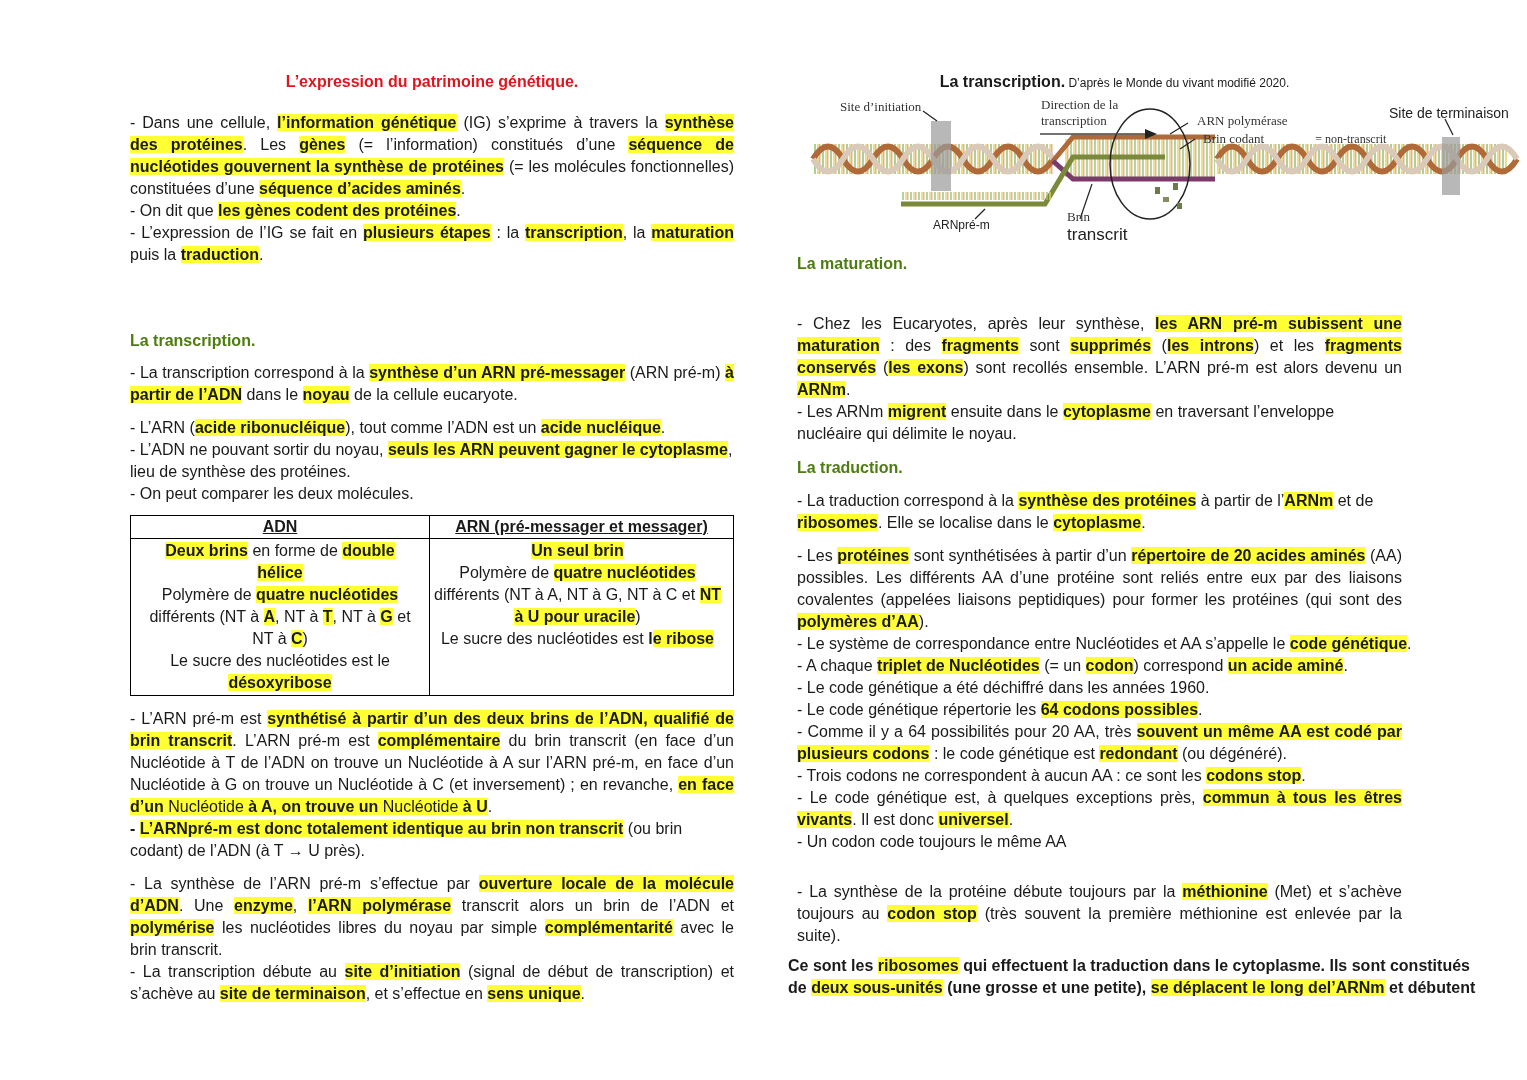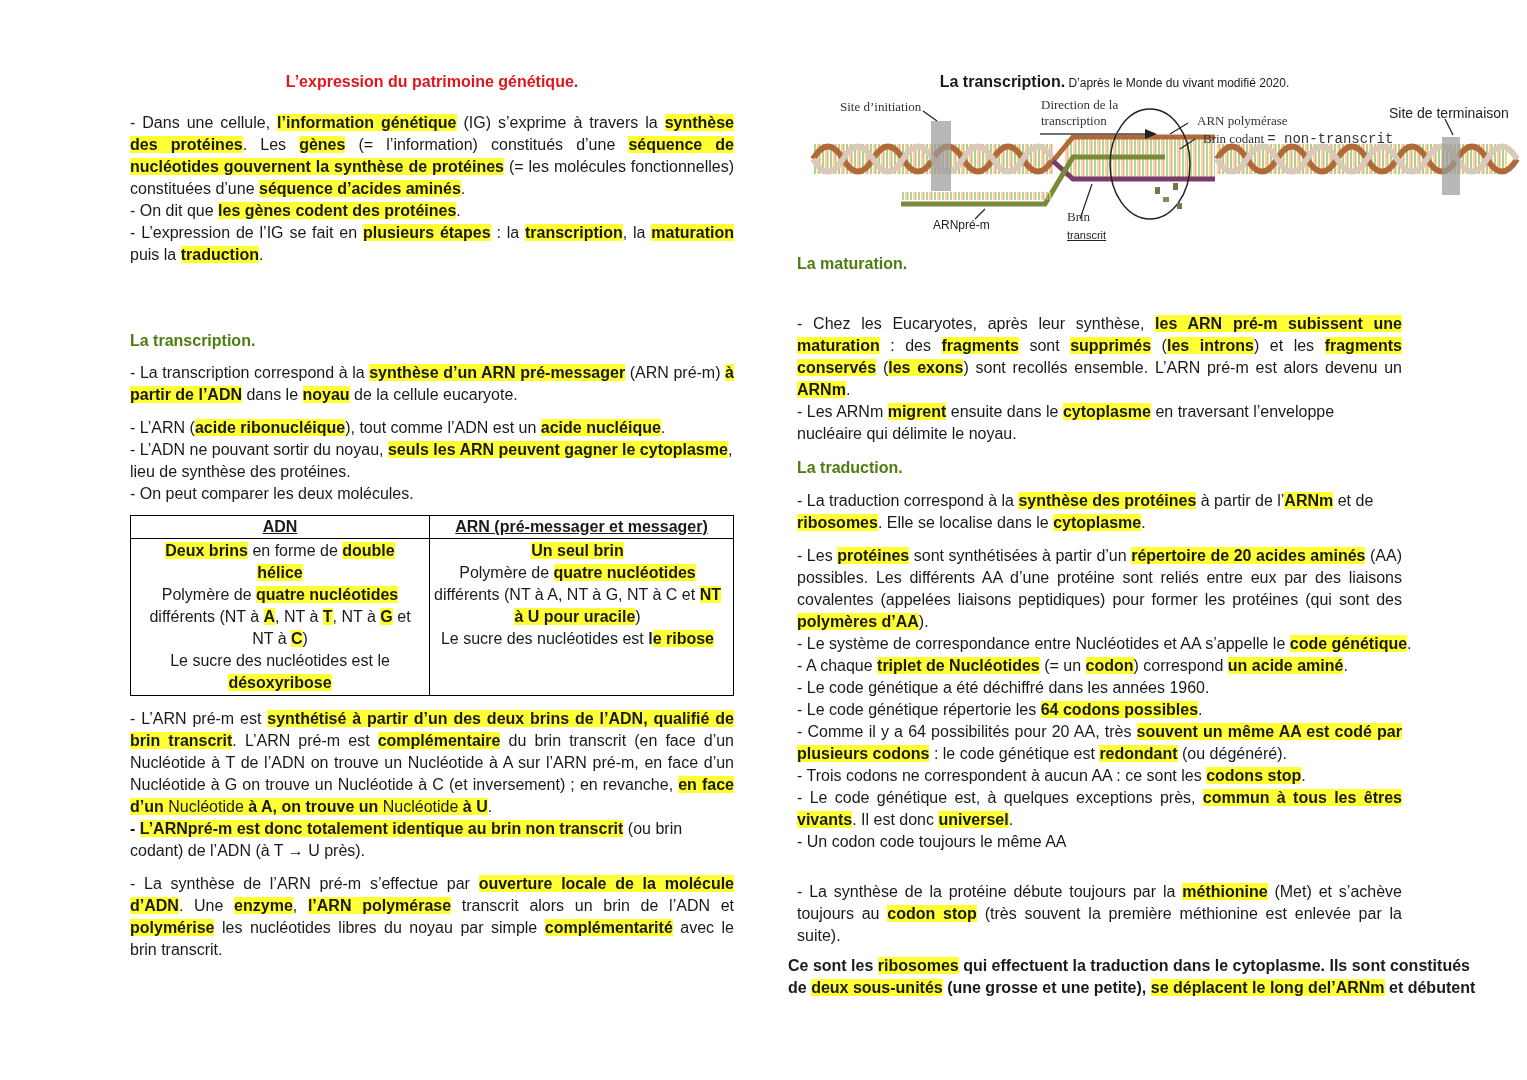--- a/index.html
+++ b/index.html
@@ -52,20 +52,21 @@
       <tr>
         <td><span class="hl">Deux brins</span><span> en forme de </span><span class="hl">double hélice</span><br><span>Polymère de </span><span class="hl">quatre nucléotides</span><span> différents (NT à </span><span class="hl">A</span><span>, NT à </span><span class="hl">T</span><span>, NT à </span><span class="hl">G</span><span> et NT à </span><span class="hl">C</span><span>)</span><br><span>Le sucre des nucléotides est le </span><span class="hl">désoxyribose</span></td>
         <td><span class="hl">Un seul brin</span><br><span>Polymère de </span><span class="hl">quatre nucléotides</span><span> différents (NT à A, NT à G, NT à C et </span><span class="hl">NT à U pour uracile</span><span>)</span><br><span>Le sucre des nucléotides est </span><span class="b">l</span><span class="hl">e ribose </span></td>
       </tr>
     </tbody>
   </table>
 
   <p class="p j" style="margin-top:12px;"><span>- L’ARN pré-m est </span><span class="hl">synthétisé à partir d’un des deux brins de l’ADN, qualifié de brin transcrit</span><span>. L’ARN pré-m est </span><span class="hl">complémentaire</span><span> du brin transcrit (en face d’un Nucléotide à T de l’ADN on trouve un Nucléotide à A sur l’ARN pré-m, en face d’un Nucléotide à G on trouve un Nucléotide à C (et inversement) ; en revanche, </span><span class="hl">en face d’un</span><span style="background: rgb(255, 255, 51);"> Nucléotide </span><span class="hl">à A, on trouve un</span><span style="background: rgb(255, 255, 51);"> Nucléotide </span><span class="hl">à U</span><span>.</span></p>
   <p class="p"><span class="b">- </span><span class="hl">L’ARNpré-m est donc totalement identique au brin non transcrit</span><span> (ou brin codant) de l’ADN (à T → U près).</span></p>
   <p class="p j" style="margin-top:11px;"><span>- La synthèse de l’ARN pré-m s’effectue par </span><span class="hl">ouverture locale de la molécule d’ADN</span><span>. Une </span><span class="hl">enzyme</span><span>, </span><span class="hl">l’ARN polymérase</span><span> transcrit alors un brin de l’ADN et </span><span class="hl">polymérise</span><span> les nucléotides libres du noyau par simple </span><span class="hl">complémentarité</span><span> avec le brin transcrit.</span></p>
+  <p class="p j"><span>- La transcription débute au </span><span class="hl">site d’initiation</span><span> (signal de début de transcription) et s’achève au </span><span class="hl">site de terminaison</span><span>, et s’effectue en </span><span class="hl">sens unique</span><span>.</span></p>
 </div>
 
 <div class="page right">
   <p class="fig-title">
     <span class="b">La transcription.</span><span class="small"> D’après le Monde du vivant modifié 2020.</span>
   </p>
 
   <div class="diagram">
     <svg width="720" height="150" viewBox="0 0 720 150">
       <defs>
@@ -112,25 +113,25 @@
       <line x1="275" y1="120" x2="287" y2="85" stroke="#222" stroke-width="1.2"></line>
 
       <rect x="350" y="88" width="5" height="7" fill="#6a7a4a"></rect>
       <rect x="368" y="84" width="5" height="7" fill="#6a7a4a"></rect>
       <rect x="358" y="98" width="6" height="5" fill="#8a8a5a"></rect>
       <rect x="372" y="104" width="5" height="6" fill="#6a7a4a"></rect>
     </svg>
     <span class="lbl" style="left:35px; top:0px;">Site d’initiation</span>
     <span class="lbl" style="left:236px; top:-2px; width:100px;">Direction de la transcription</span>
     <span class="lbl" style="left:392px; top:14px;">ARN polymérase</span>
-    <span class="lbl" style="left:398px; top:32px;"><span>Brin codant</span> <span class="sans" style="font-family:Liberation Mono, monospace;font-size:14px;">= non-transcrit</span></span>
+    <span class="lbl" style="left:398px; top:32px;"><span>Brin codant</span> <span class="sans" style="font-family:Liberation Serif, serif;font-size:12px;margin-left:48px;">= non-transcrit</span></span>
     <span class="lbl sans" style="left:584px; top:6px; font-size:14px;">Site de terminaison</span>
     <span class="lbl sans" style="left:128px; top:118px; font-size:12px;">ARNpré-m</span>
     <span class="lbl" style="left:262px; top:110px;">Brin</span>
-    <span class="lbl sans" style="left:262px; top:128px; font-size:11px;text-decoration:underline;">transcrit</span>
+    <span class="lbl sans" style="left:262px; top:128px; font-size:17px;">transcrit</span>
   </div>
 
   <h2 class="sec-title" style="margin-top:4px;">La maturation.</h2>
   <p class="p j" style="margin-top:38px;"><span>- Chez les Eucaryotes, après leur synthèse, </span><span class="hl">les ARN pré-m subissent une maturation</span><span> : des </span><span class="hl">fragments</span><span> sont </span><span class="hl">supprimés</span><span> (</span><span class="hl">les introns</span><span>) et les </span><span class="hl">fragments conservés</span><span> (</span><span class="hl">les exons</span><span>) sont recollés ensemble. L’ARN pré-m est alors devenu un </span><span class="hl">ARNm</span><span>.</span></p>
   <p class="p"><span>- Les ARNm </span><span class="hl">migrent</span><span> ensuite dans le </span><span class="hl">cytoplasme</span><span> en traversant l’enveloppe nucléaire qui délimite le noyau.</span></p>
 
   <h2 class="sec-title" style="margin-top:12px;">La traduction.</h2>
   <p class="p" style="margin-top:11px;"><span>- La traduction correspond à la </span><span class="hl">synthèse des protéines</span><span> à partir de l’</span><span class="hl">ARNm</span><span> et de </span><span class="hl">ribosomes</span><span>. Elle se localise dans le </span><span class="hl">cytoplasme</span><span>.</span></p>
   <p class="p j" style="margin-top:11px;"><span>- Les </span><span class="hl">protéines</span><span> sont synthétisées à partir d’un </span><span class="hl">répertoire de 20 acides aminés</span><span> (AA) possibles. Les différents AA d’une protéine sont reliés entre eux par des liaisons covalentes (appelées liaisons peptidiques) pour former les protéines (qui sont des </span><span class="hl">polymères d’AA</span><span>).</span></p>
   <div style="width:630px;">

